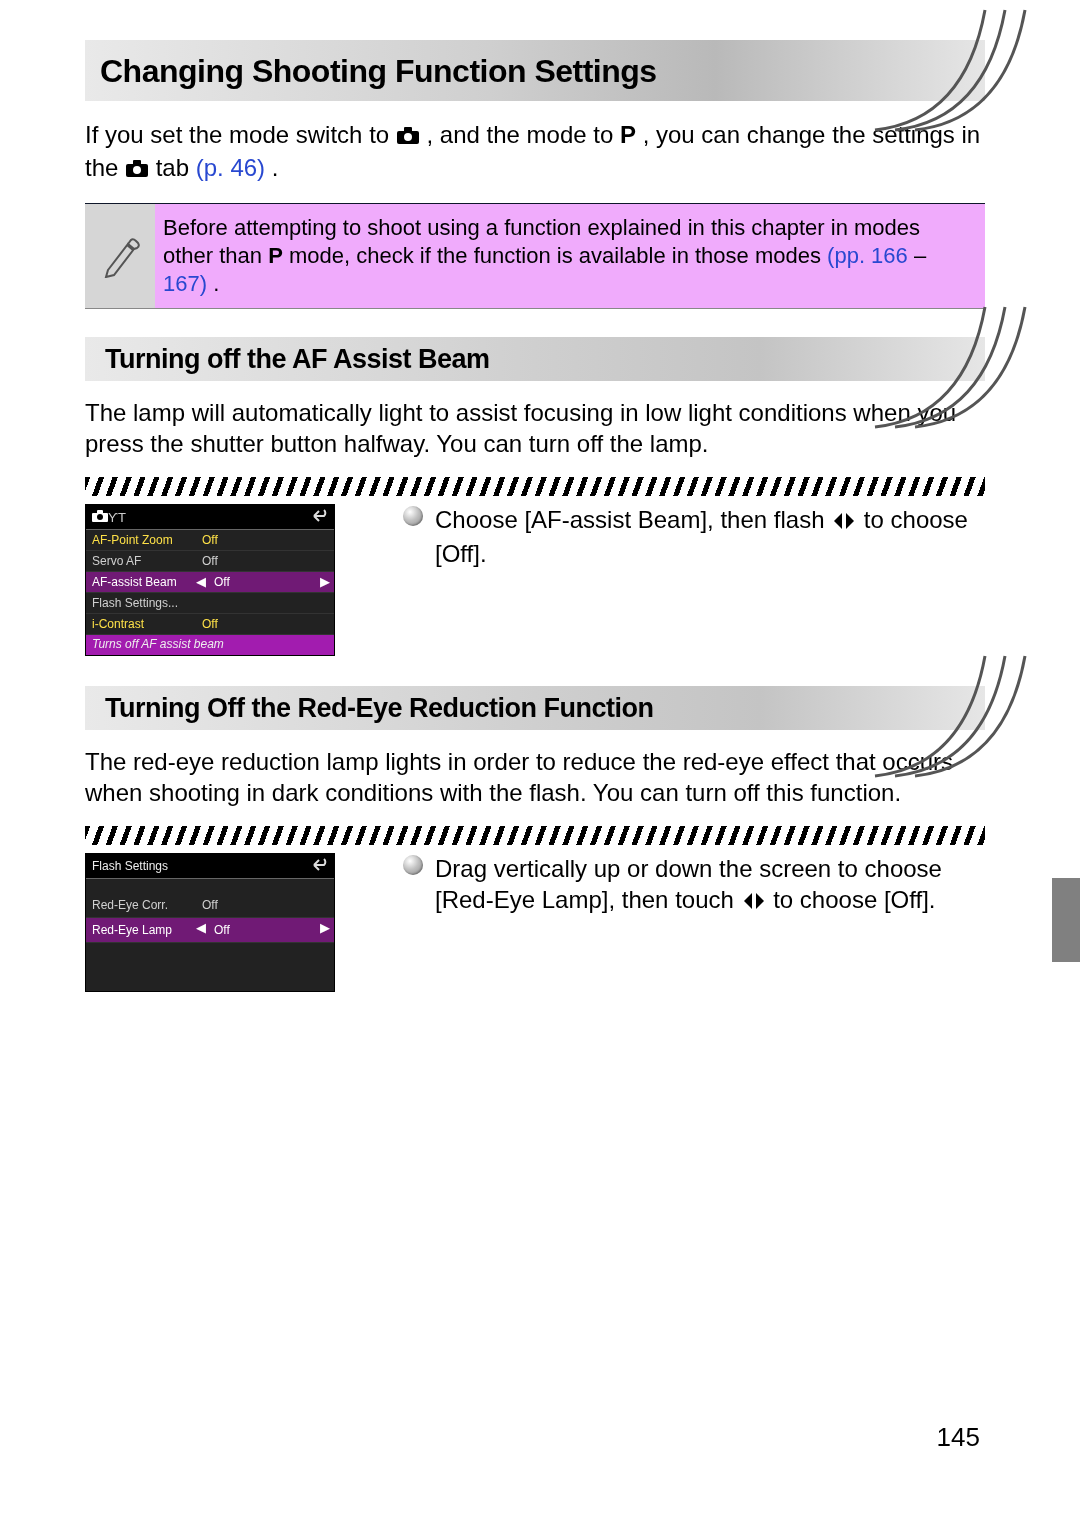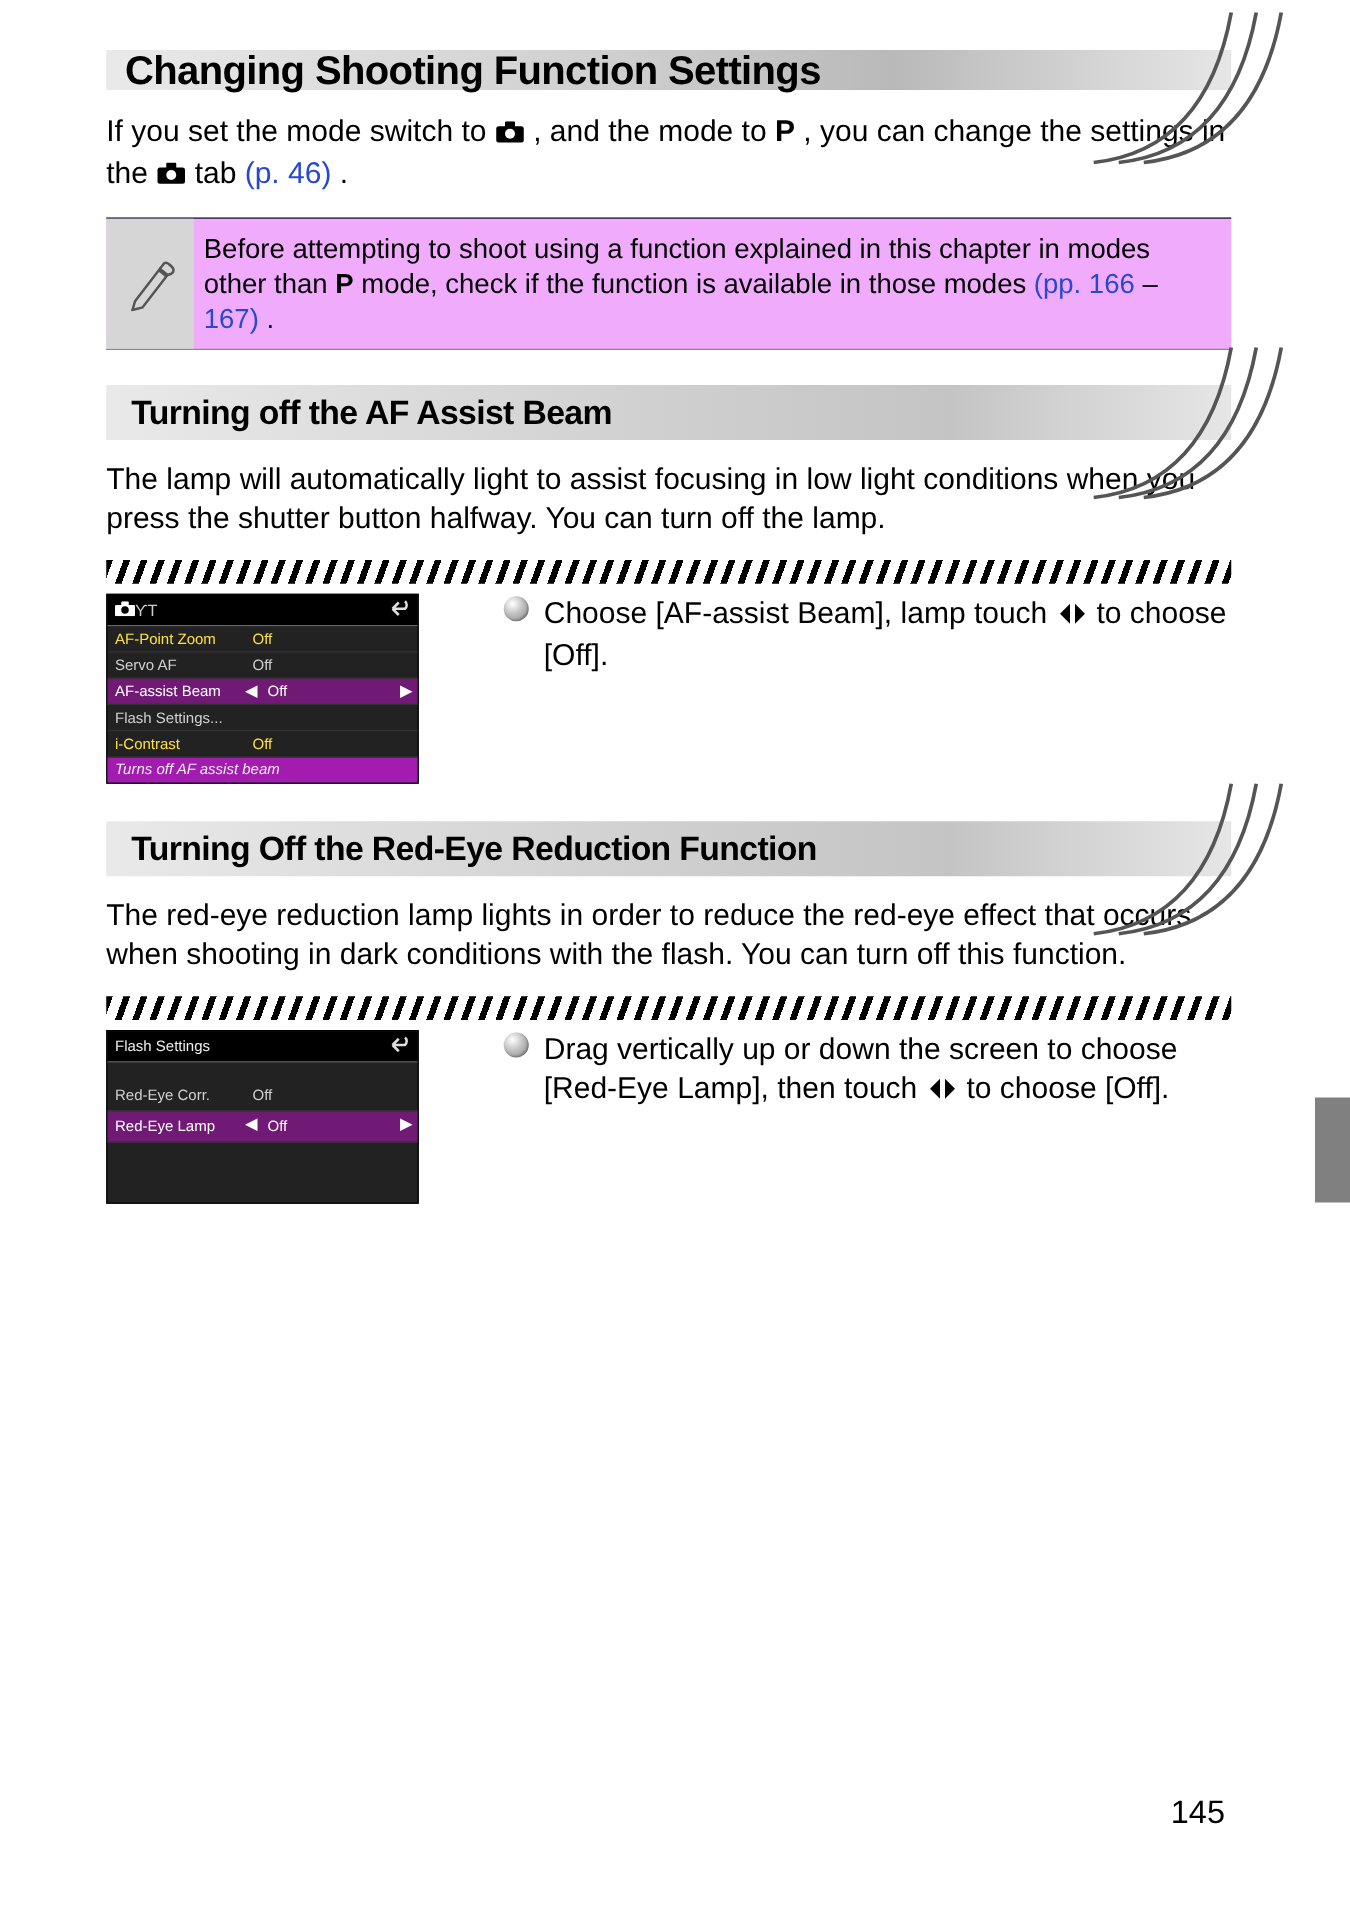--- a/index.html
+++ b/index.html
@@ -13,21 +13,21 @@
     width: 1080px;
     min-height: 1526px;
     box-sizing: border-box;
     padding: 40px 95px 40px 85px;
     position: relative;
   }
 
   
   .major-heading {
     position: relative;
-    height: 32px;
+    height: 61px;
     margin-bottom: 18px;
     background: linear-gradient(to right, #e9e9e9 0%, #cfcfcf 45%, #b9b9b9 70%, #e6e6e6 100%);
     display: flex;
     align-items: center;
   }
   .major-heading .title {
     font-family: "Arial Black", Arial, sans-serif;
     font-weight: 900;
     font-size: 32px;
     line-height: 46px;
@@ -193,21 +193,21 @@
     color:#eee;
     font-size:12px;
     padding: 2px 6px 0 6px;
     font-style: italic;
   }
   .cam-shot.tall .cam-row { height:24px; }
 
   
   .page-number {
     position: absolute;
-    bottom: 61px;
+    bottom: 73px;
     right: 100px;
     font-size: 26px;
   }
   .side-tab {
     position: absolute;
     right: 0;
     top: 878px;
     width: 28px;
     height: 84px;
     background: #808080;
@@ -326,21 +326,21 @@
           <span class="label">i-Contrast</span>
           <span class="val">Off</span>
         </div>
         <div class="cam-footer">Turns off AF assist beam</div>
       </div>
     </div>
 
     <div class="instr-col">
       <div class="instr-item">
         <span class="bullet"></span>
-        <span>Choose [AF-assist Beam], lamp touch </span>
+        <span>Choose [AF-assist Beam], then flash </span>
         <span class="lr-arrows">
           <svg width="26" height="20" viewBox="0 0 26 20">
               <path d="M11 2 L3 10 L11 18 Z" fill="#000"></path>
               <path d="M15 2 L23 10 L15 18 Z" fill="#000"></path>
             </svg>
         </span>
         <span> to choose [Off].</span>
       </div>
     </div>
   </div>

